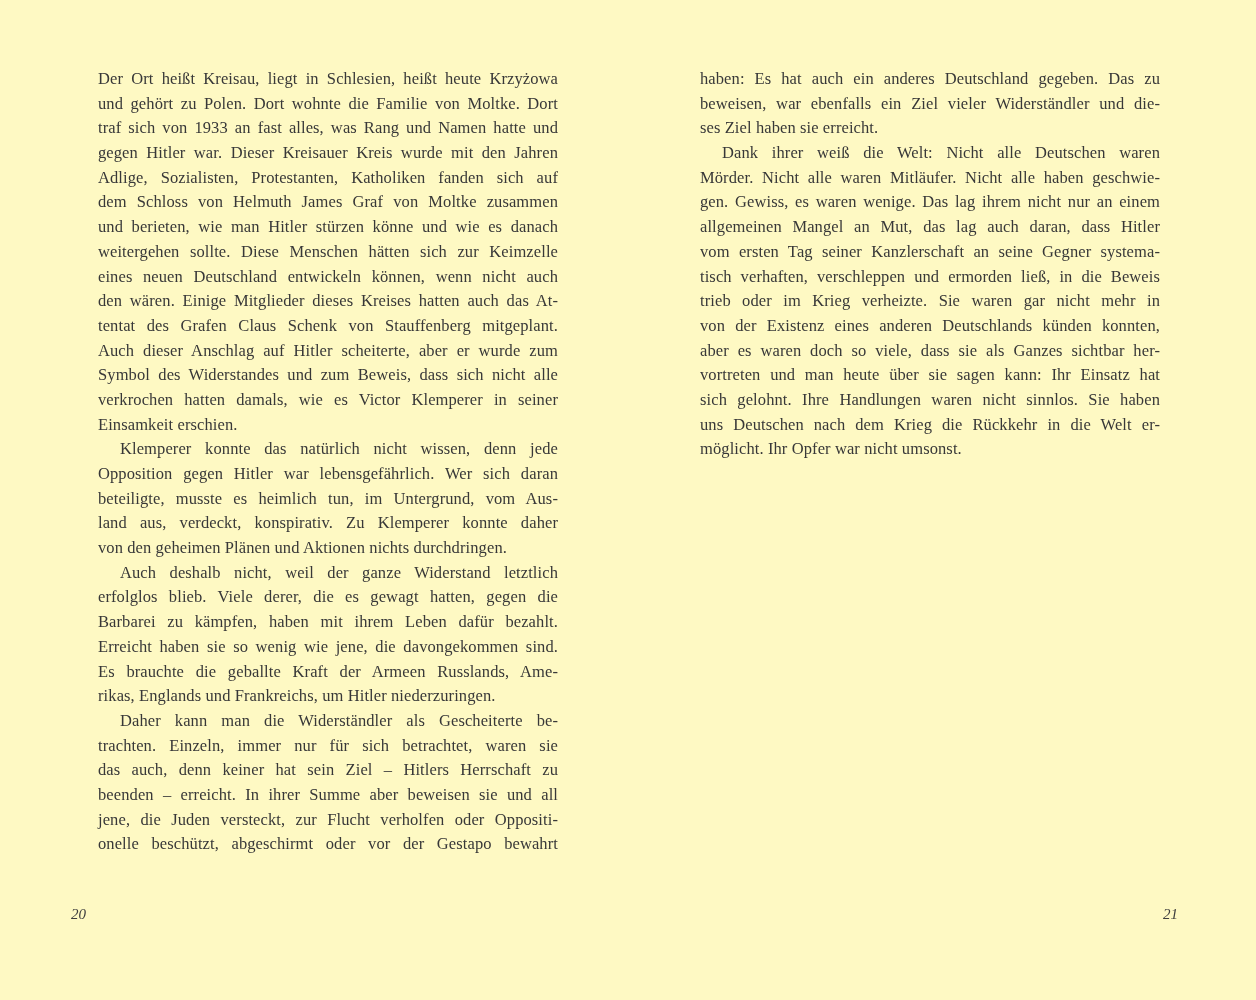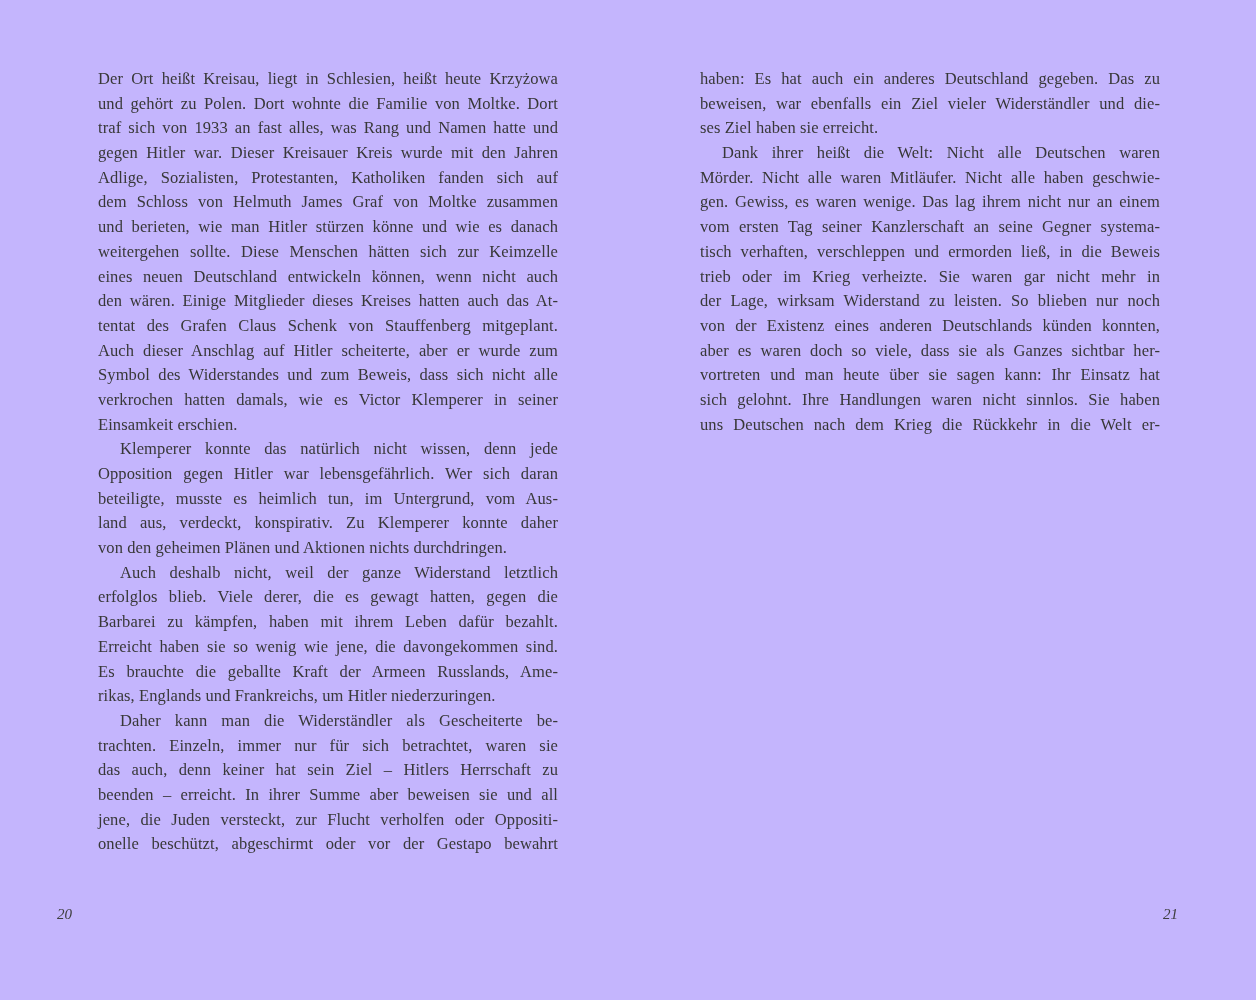--- a/index.html
+++ b/index.html
@@ -11,21 +11,21 @@
     position: relative;
     width: 1256px;
     height: 1000px;
     overflow: hidden;
     font-family: "Liberation Serif", serif;
     color: #383838;
   }
   .spread {
     position: absolute;
     inset: 0;
-    background: #c4b5fd;
+    background: #fef9c3;
   }
   .text-block {
     position: absolute;
     top: 67px;
     width: 460px;
     font-size: 16.5px;
     line-height: 24.7px;
     letter-spacing: 0.1px;
   }
   .text-block.left  { left: 98px;  }
@@ -43,21 +43,21 @@
   .line.indent {
     text-indent: 22px;
   }
   .page-number {
     position: absolute;
     top: 906px;
     font-style: italic;
     font-size: 15px;
     color: #3e3e3e;
   }
-  .page-number.left  { left: 57px; font-style: italic; }
+  .page-number.left  { left: 71px; font-style: italic; }
   .page-number.right { left: 1163px; text-align: right; }
 </style>
 </head>
 <body>
 
 <div class="spread">
 
   <div class="text-block left" id="left-text">
       <div class="line">Der Ort heißt Kreisau, liegt in Schlesien, heißt heute Krzyżowa</div>
       <div class="line">und gehört zu Polen. Dort wohnte die Familie von Moltke. Dort</div>
@@ -90,31 +90,32 @@
       <div class="line">das auch, denn keiner hat sein Ziel – Hitlers Herrschaft zu</div>
       <div class="line">beenden – erreicht. In ihrer Summe aber beweisen sie und all</div>
       <div class="line">jene, die Juden versteckt, zur Flucht verholfen oder Oppositi-</div>
       <div class="line">onelle beschützt, abgeschirmt oder vor der Gestapo bewahrt</div>
     </div>
 
   <div class="text-block right" id="right-text">
       <div class="line">haben: Es hat auch ein anderes Deutschland gegeben. Das zu</div>
       <div class="line">beweisen, war ebenfalls ein Ziel vieler Widerständler und die-</div>
       <div class="line para-end">ses Ziel haben sie erreicht.</div>
-      <div class="line indent">Dank ihrer heißt die Welt: Nicht alle Deutschen waren</div>
+      <div class="line indent">Dank ihrer weiß die Welt: Nicht alle Deutschen waren</div>
       <div class="line">Mörder. Nicht alle waren Mitläufer. Nicht alle haben geschwie-</div>
       <div class="line">gen. Gewiss, es waren wenige. Das lag ihrem nicht nur an einem</div>
+      <div class="line">allgemeinen Mangel an Mut, das lag auch daran, dass Hitler</div>
       <div class="line">vom ersten Tag seiner Kanzlerschaft an seine Gegner systema-</div>
       <div class="line">tisch verhaften, verschleppen und ermorden ließ, in die Beweis</div>
       <div class="line">trieb oder im Krieg verheizte. Sie waren gar nicht mehr in</div>
-      <div class="line">der Lage, wirksam Widerstand zu leisten. So blieben nur noch</div>
       <div class="line">von der Existenz eines anderen Deutschlands künden konnten,</div>
       <div class="line">aber es waren doch so viele, dass sie als Ganzes sichtbar her-</div>
       <div class="line">vortreten und man heute über sie sagen kann: Ihr Einsatz hat</div>
       <div class="line">sich gelohnt. Ihre Handlungen waren nicht sinnlos. Sie haben</div>
       <div class="line">uns Deutschen nach dem Krieg die Rückkehr in die Welt er-</div>
+      <div class="line para-end">möglicht. Ihr Opfer war nicht umsonst.</div>
     </div>
 
   <div class="page-number left">20</div>
 
   <div class="page-number right">21</div>
 
 </div>
 
 </body></html>

